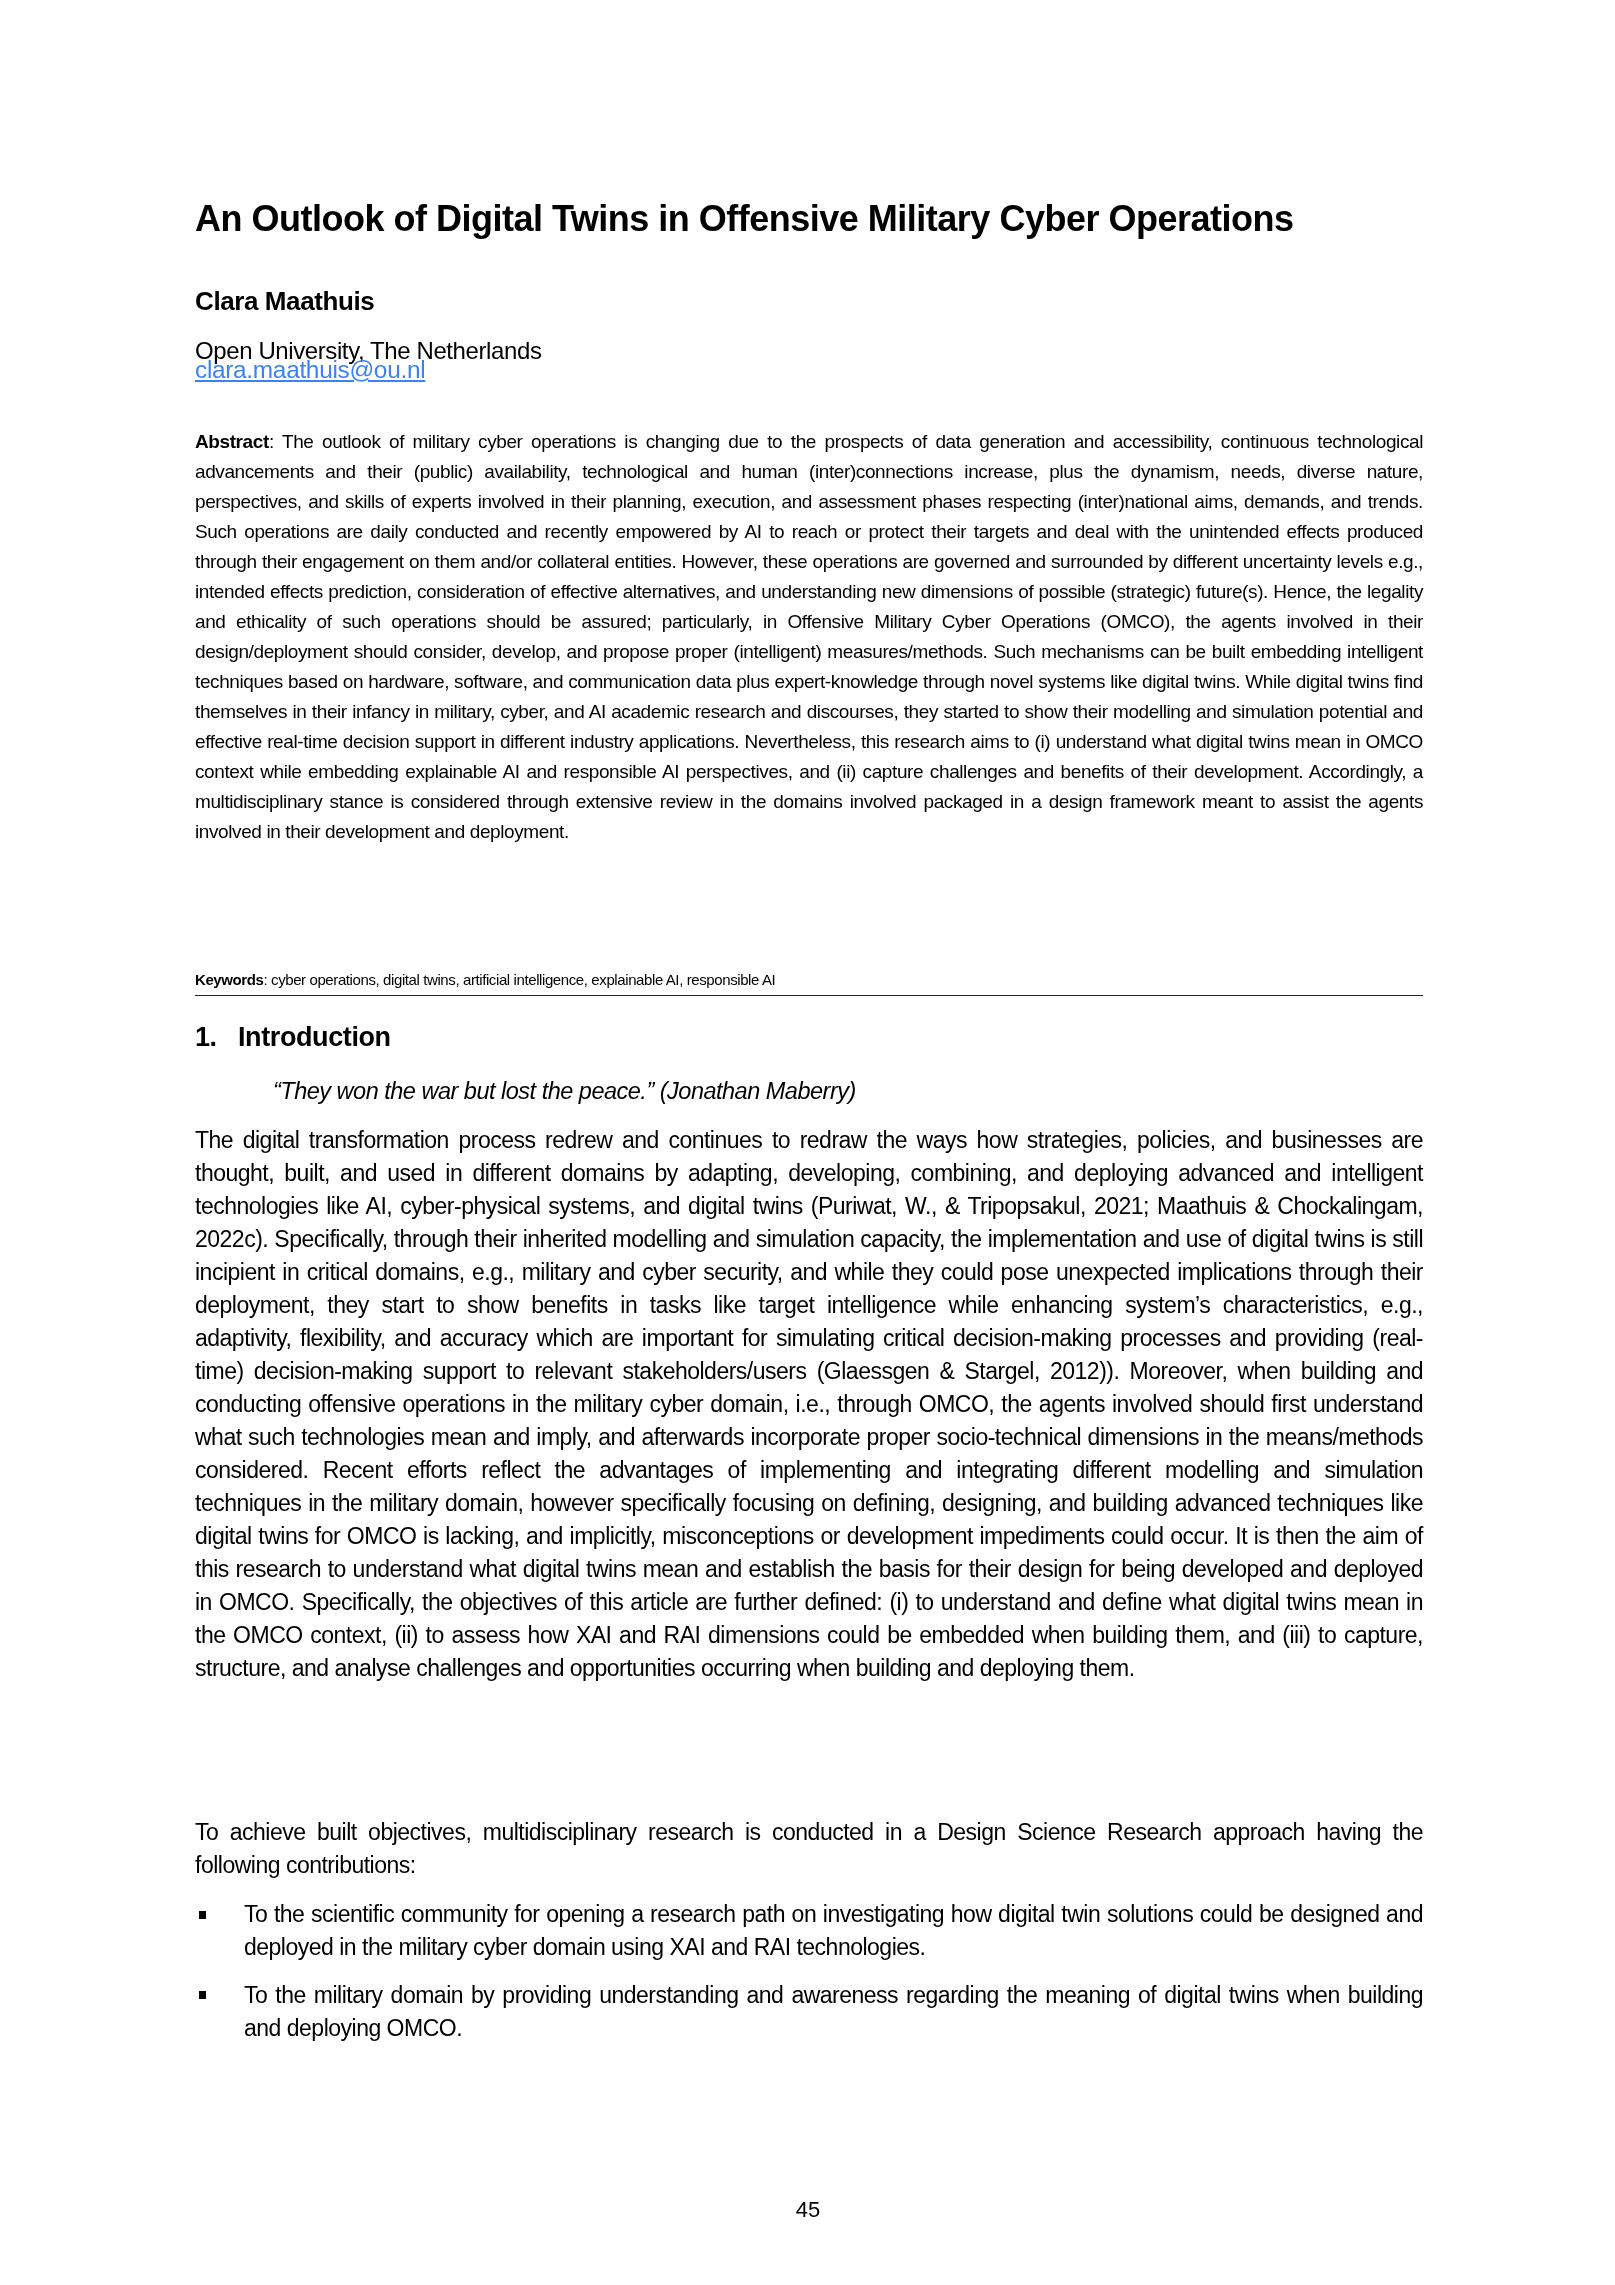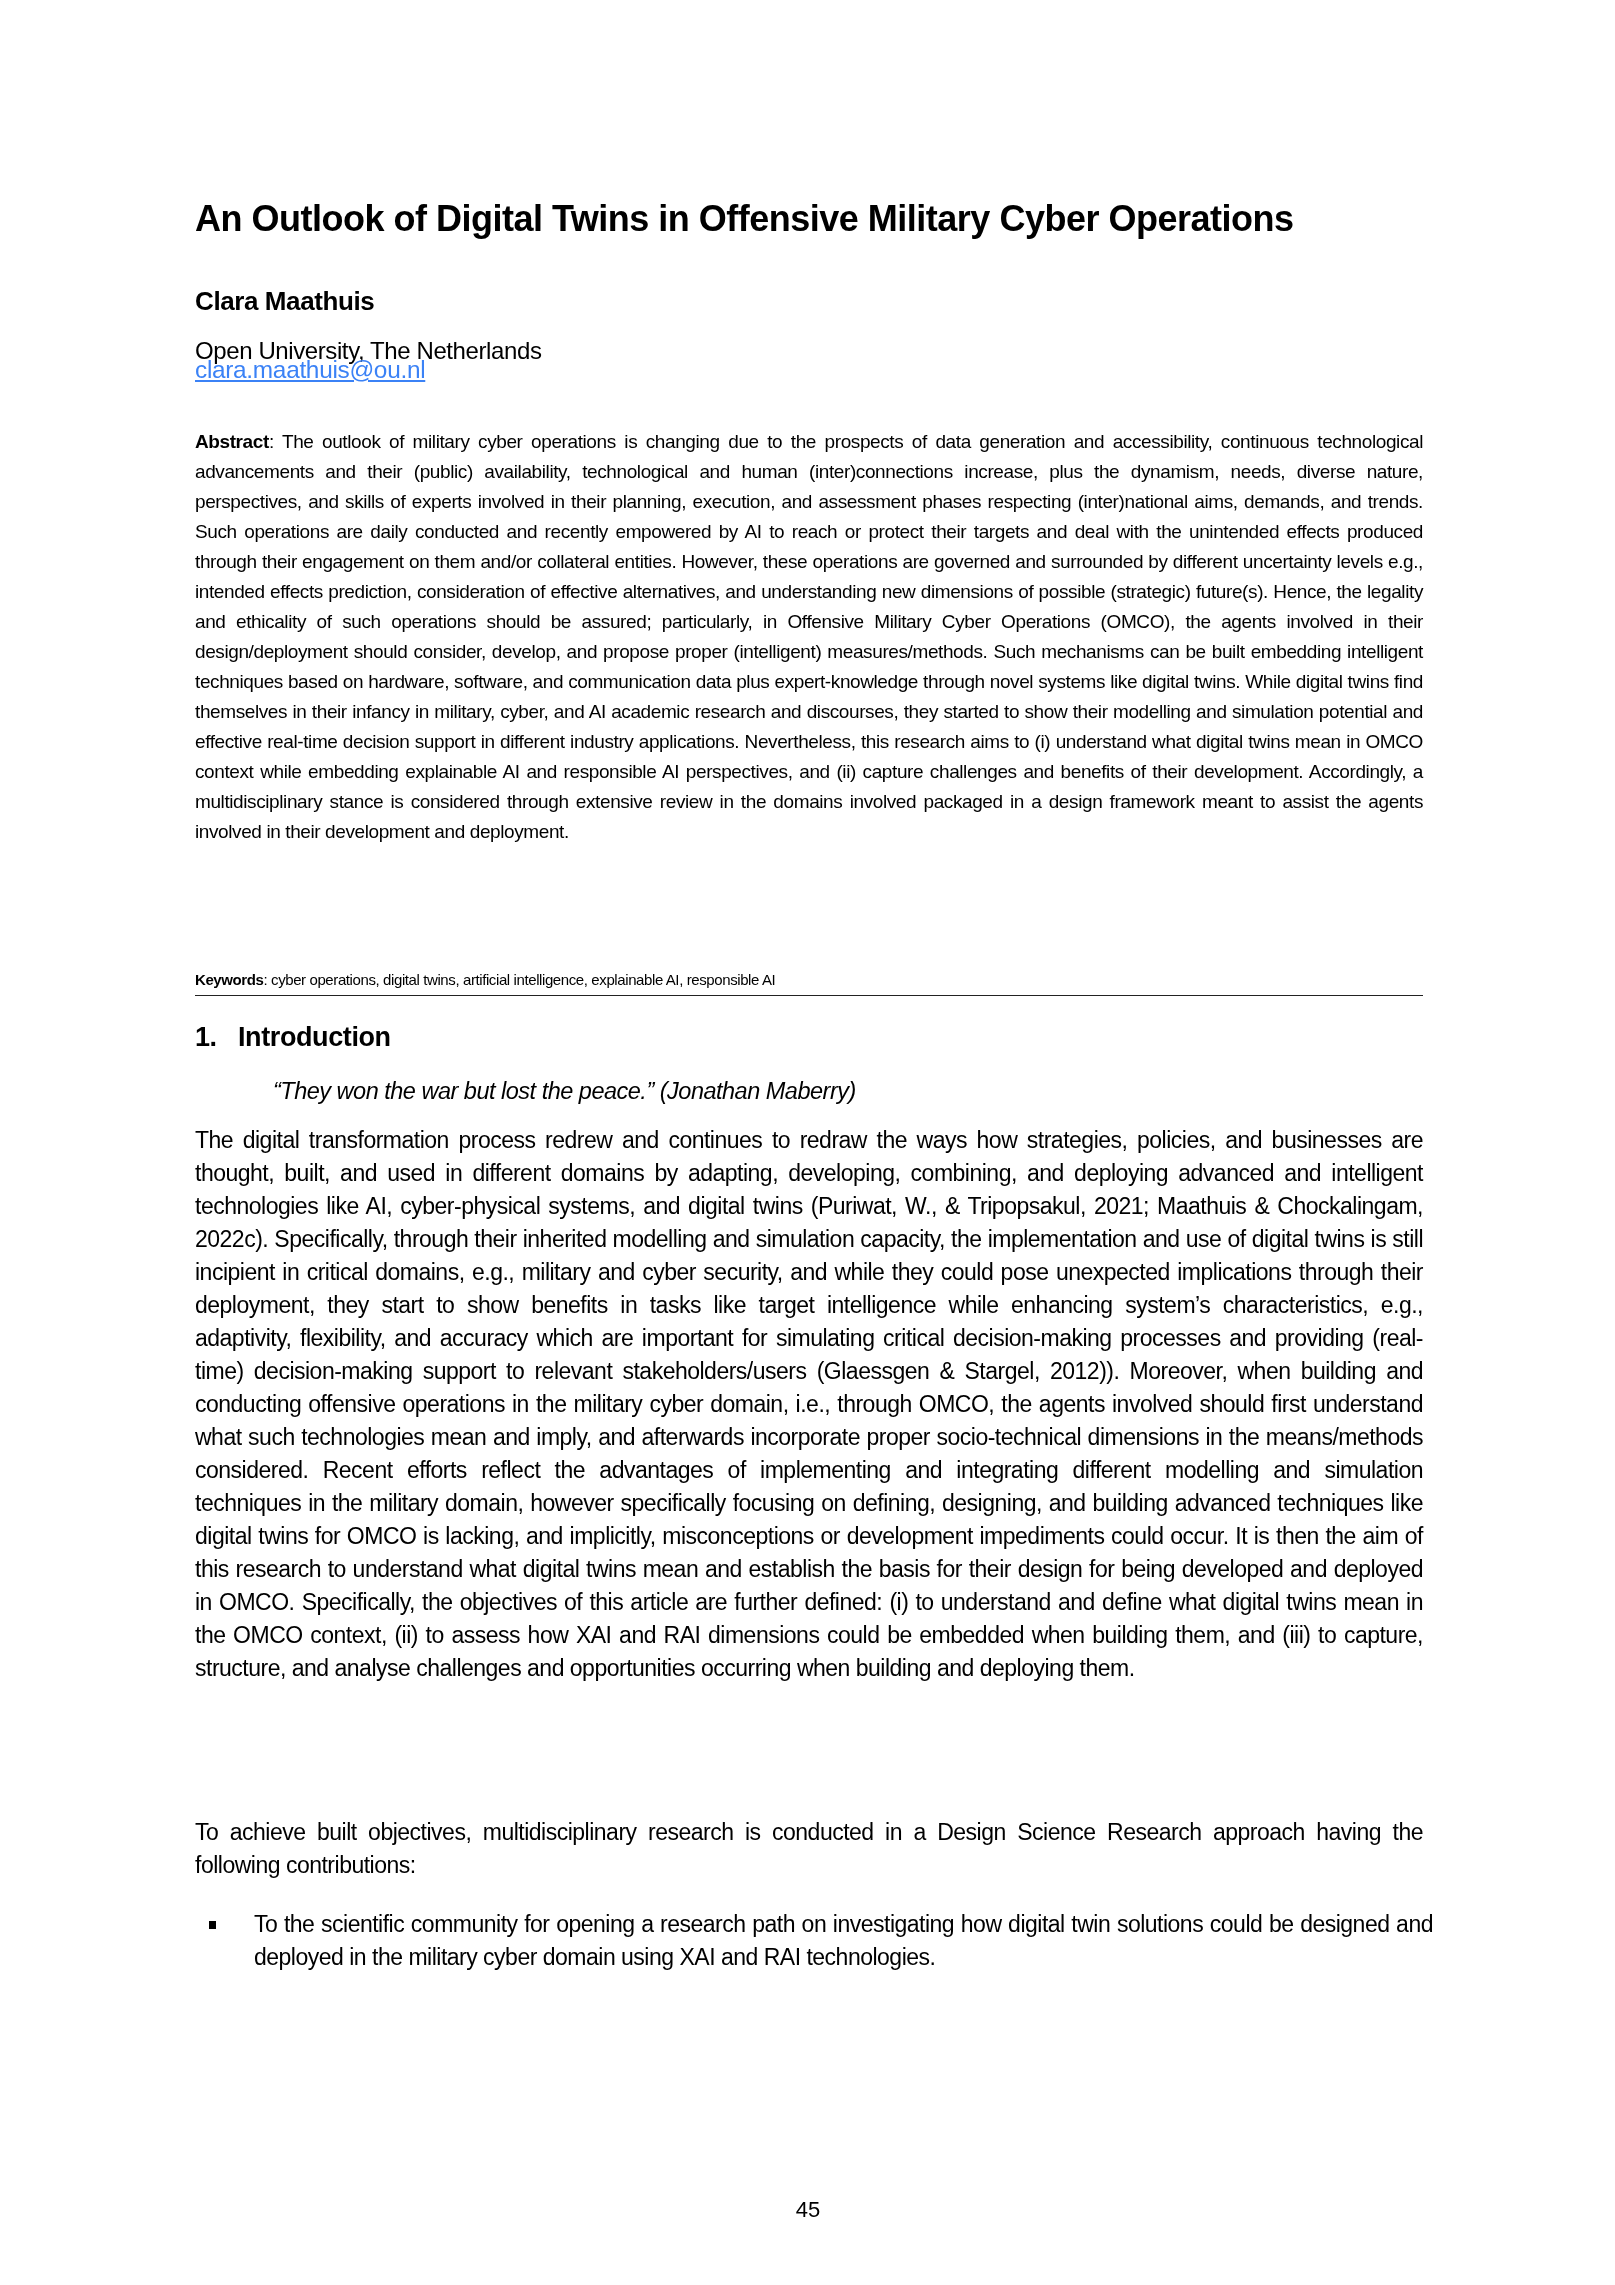--- a/index.html
+++ b/index.html
@@ -114,21 +114,21 @@
     margin: 0;
   }
   .p1 { top: 1124px; }
   .p2 { top: 1816px; }
   .contrib-list {
     position: absolute;
     left: 0;
     top: 1898px;
     width: 1228px;
     list-style: none;
-    margin: 10px;
+    margin: 0;
     padding: 0;
   }
   .contrib-list li {
     position: relative;
     padding-left: 49px;
     font-size: 23px;
     line-height: 33px;
     text-align: justify;
     letter-spacing: -0.5px;
     margin-bottom: 14.5px;
@@ -172,17 +172,21 @@
 
   <p class="body-text p1">The digital transformation process redrew and continues to redraw the ways how strategies, policies, and businesses are thought, built, and used in different domains by adapting, developing, combining, and deploying advanced and intelligent technologies like AI, cyber-physical systems, and digital twins (Puriwat, W., &amp; Tripopsakul, 2021; Maathuis &amp; Chockalingam, 2022c). Specifically, through their inherited modelling and simulation capacity, the implementation and use of digital twins is still incipient in critical domains, e.g., military and cyber security, and while they could pose unexpected implications through their deployment, they start to show benefits in tasks like target intelligence while enhancing system’s characteristics, e.g., adaptivity, flexibility, and accuracy which are important for simulating critical decision-making processes and providing (real-time) decision-making support to relevant stakeholders/users (Glaessgen &amp; Stargel, 2012)). Moreover, when building and conducting offensive operations in the military cyber domain, i.e., through OMCO, the agents involved should first understand what such technologies mean and imply, and afterwards incorporate proper socio-technical dimensions in the means/methods considered. Recent efforts reflect the advantages of implementing and integrating different modelling and simulation techniques in the military domain, however specifically focusing on defining, designing, and building advanced techniques like digital twins for OMCO is lacking, and implicitly, misconceptions or development impediments could occur. It is then the aim of this research to understand what digital twins mean and establish the basis for their design for being developed and deployed in OMCO. Specifically, the objectives of this article are further defined: (i) to understand and define what digital twins mean in the OMCO context, (ii) to assess how XAI and RAI dimensions could be embedded when building them, and (iii) to capture, structure, and analyse challenges and opportunities occurring when building and deploying them.</p>
 
   <p class="body-text p2">To achieve built objectives, multidisciplinary research is conducted in a Design Science Research approach having the following contributions:</p>
 
   <ul class="contrib-list">
     <li>
       <span class="bullet"></span>
       <span>To the scientific community for opening a research path on investigating how digital twin solutions could be designed and deployed in the military cyber domain using XAI and RAI technologies.</span>
     </li>
+    <li>
+      <span class="bullet"></span>
+      <span>To the military domain by providing understanding and awareness regarding the meaning of digital twins when building and deploying OMCO.</span>
+    </li>
   </ul>
 </div>
 
 <div class="page-number">45</div>
 
 
 </body></html>

